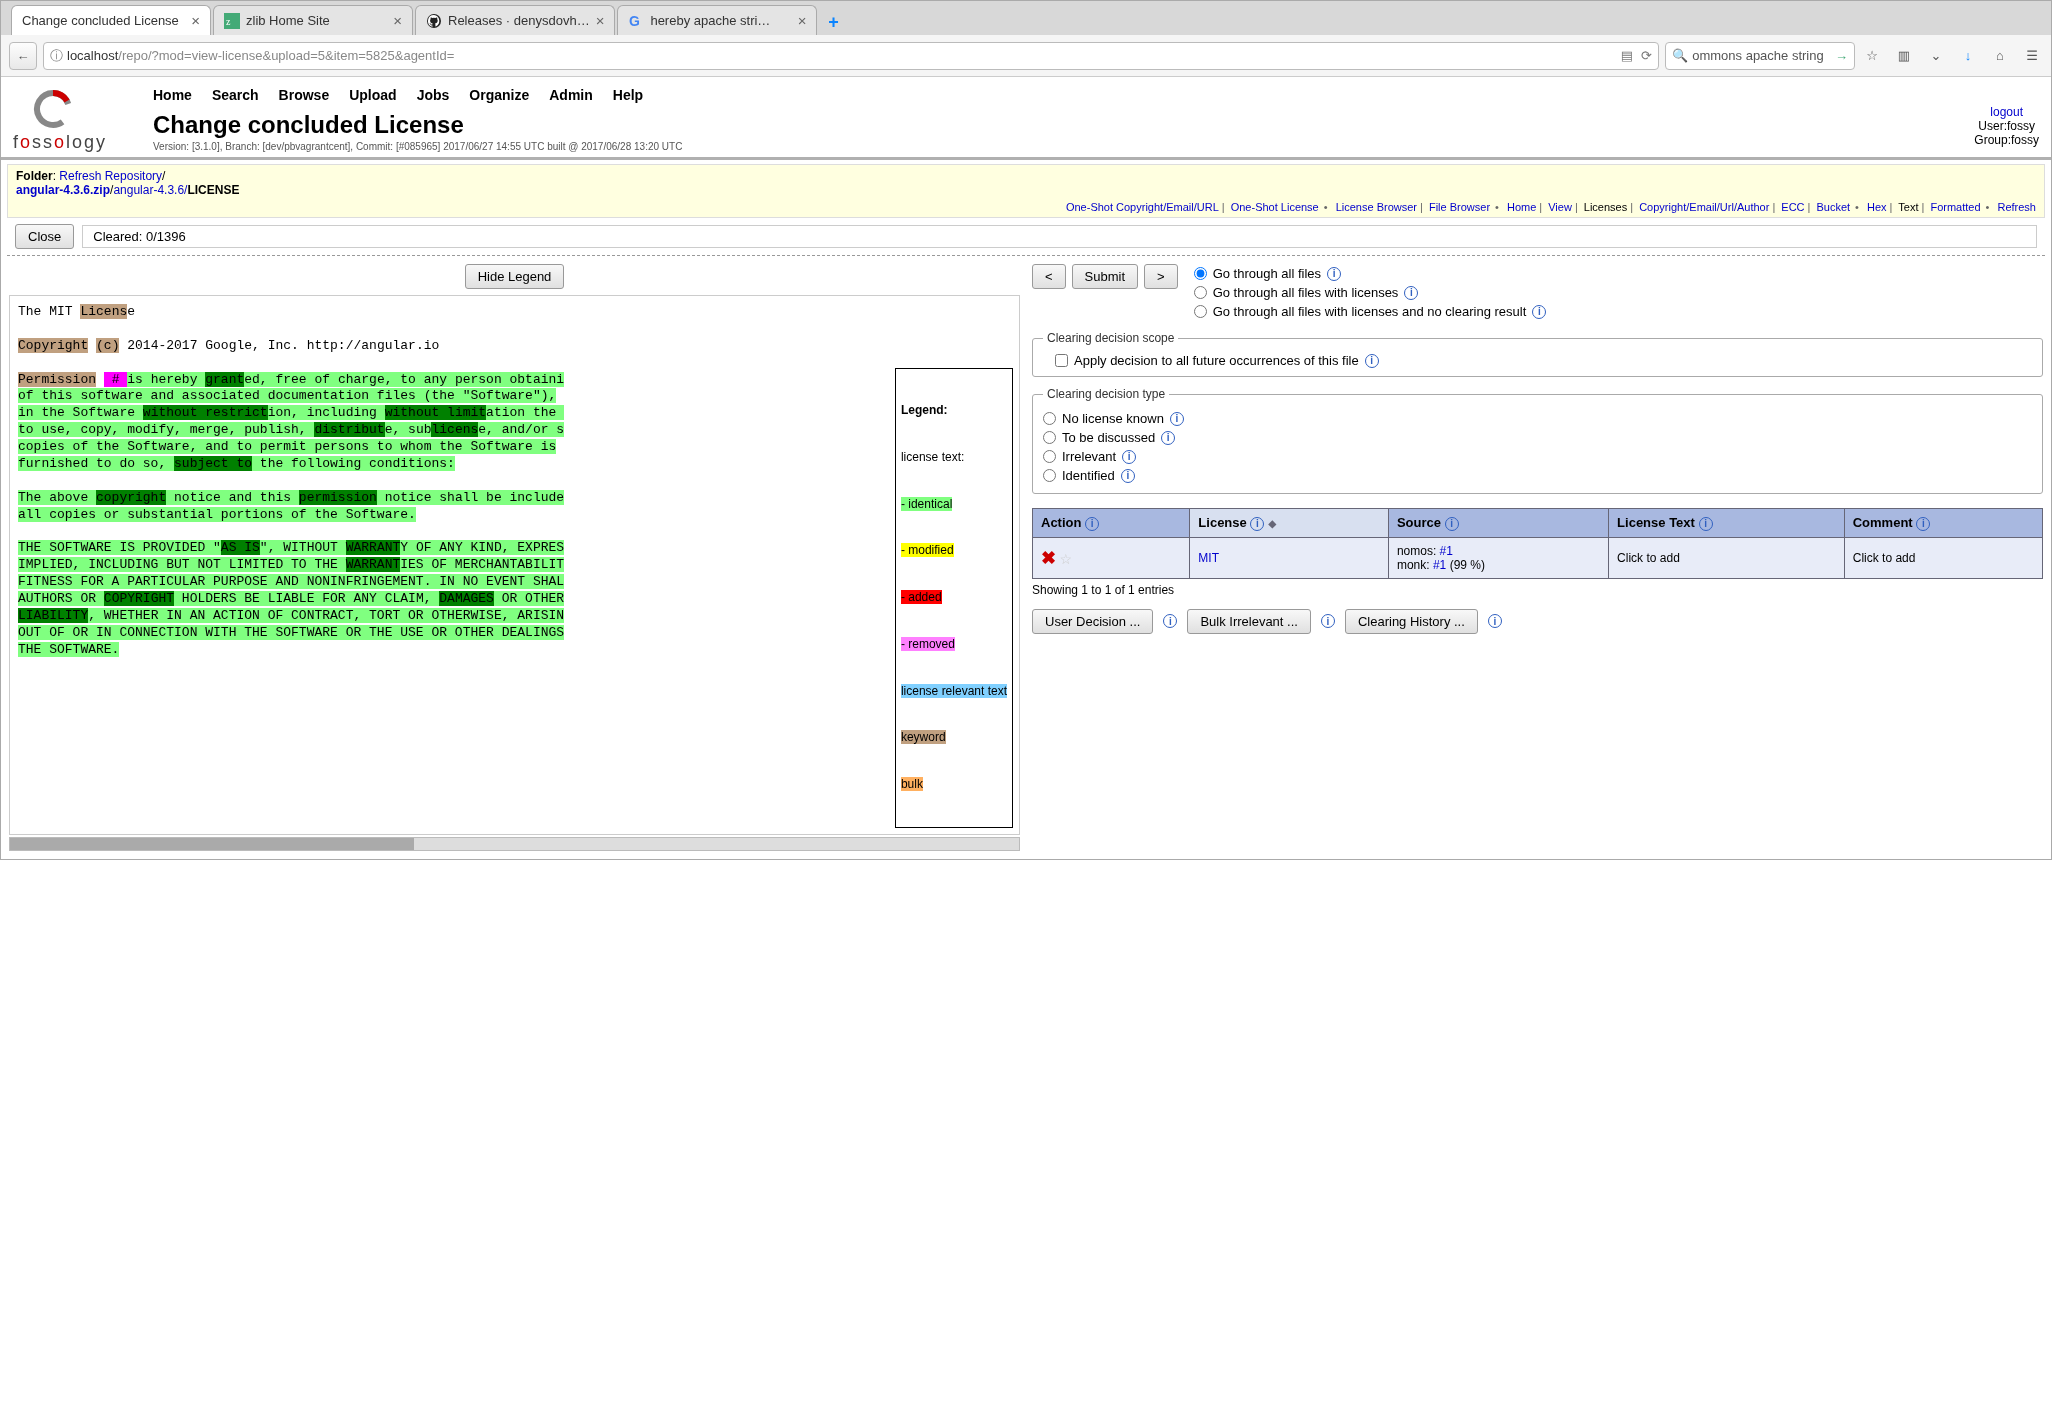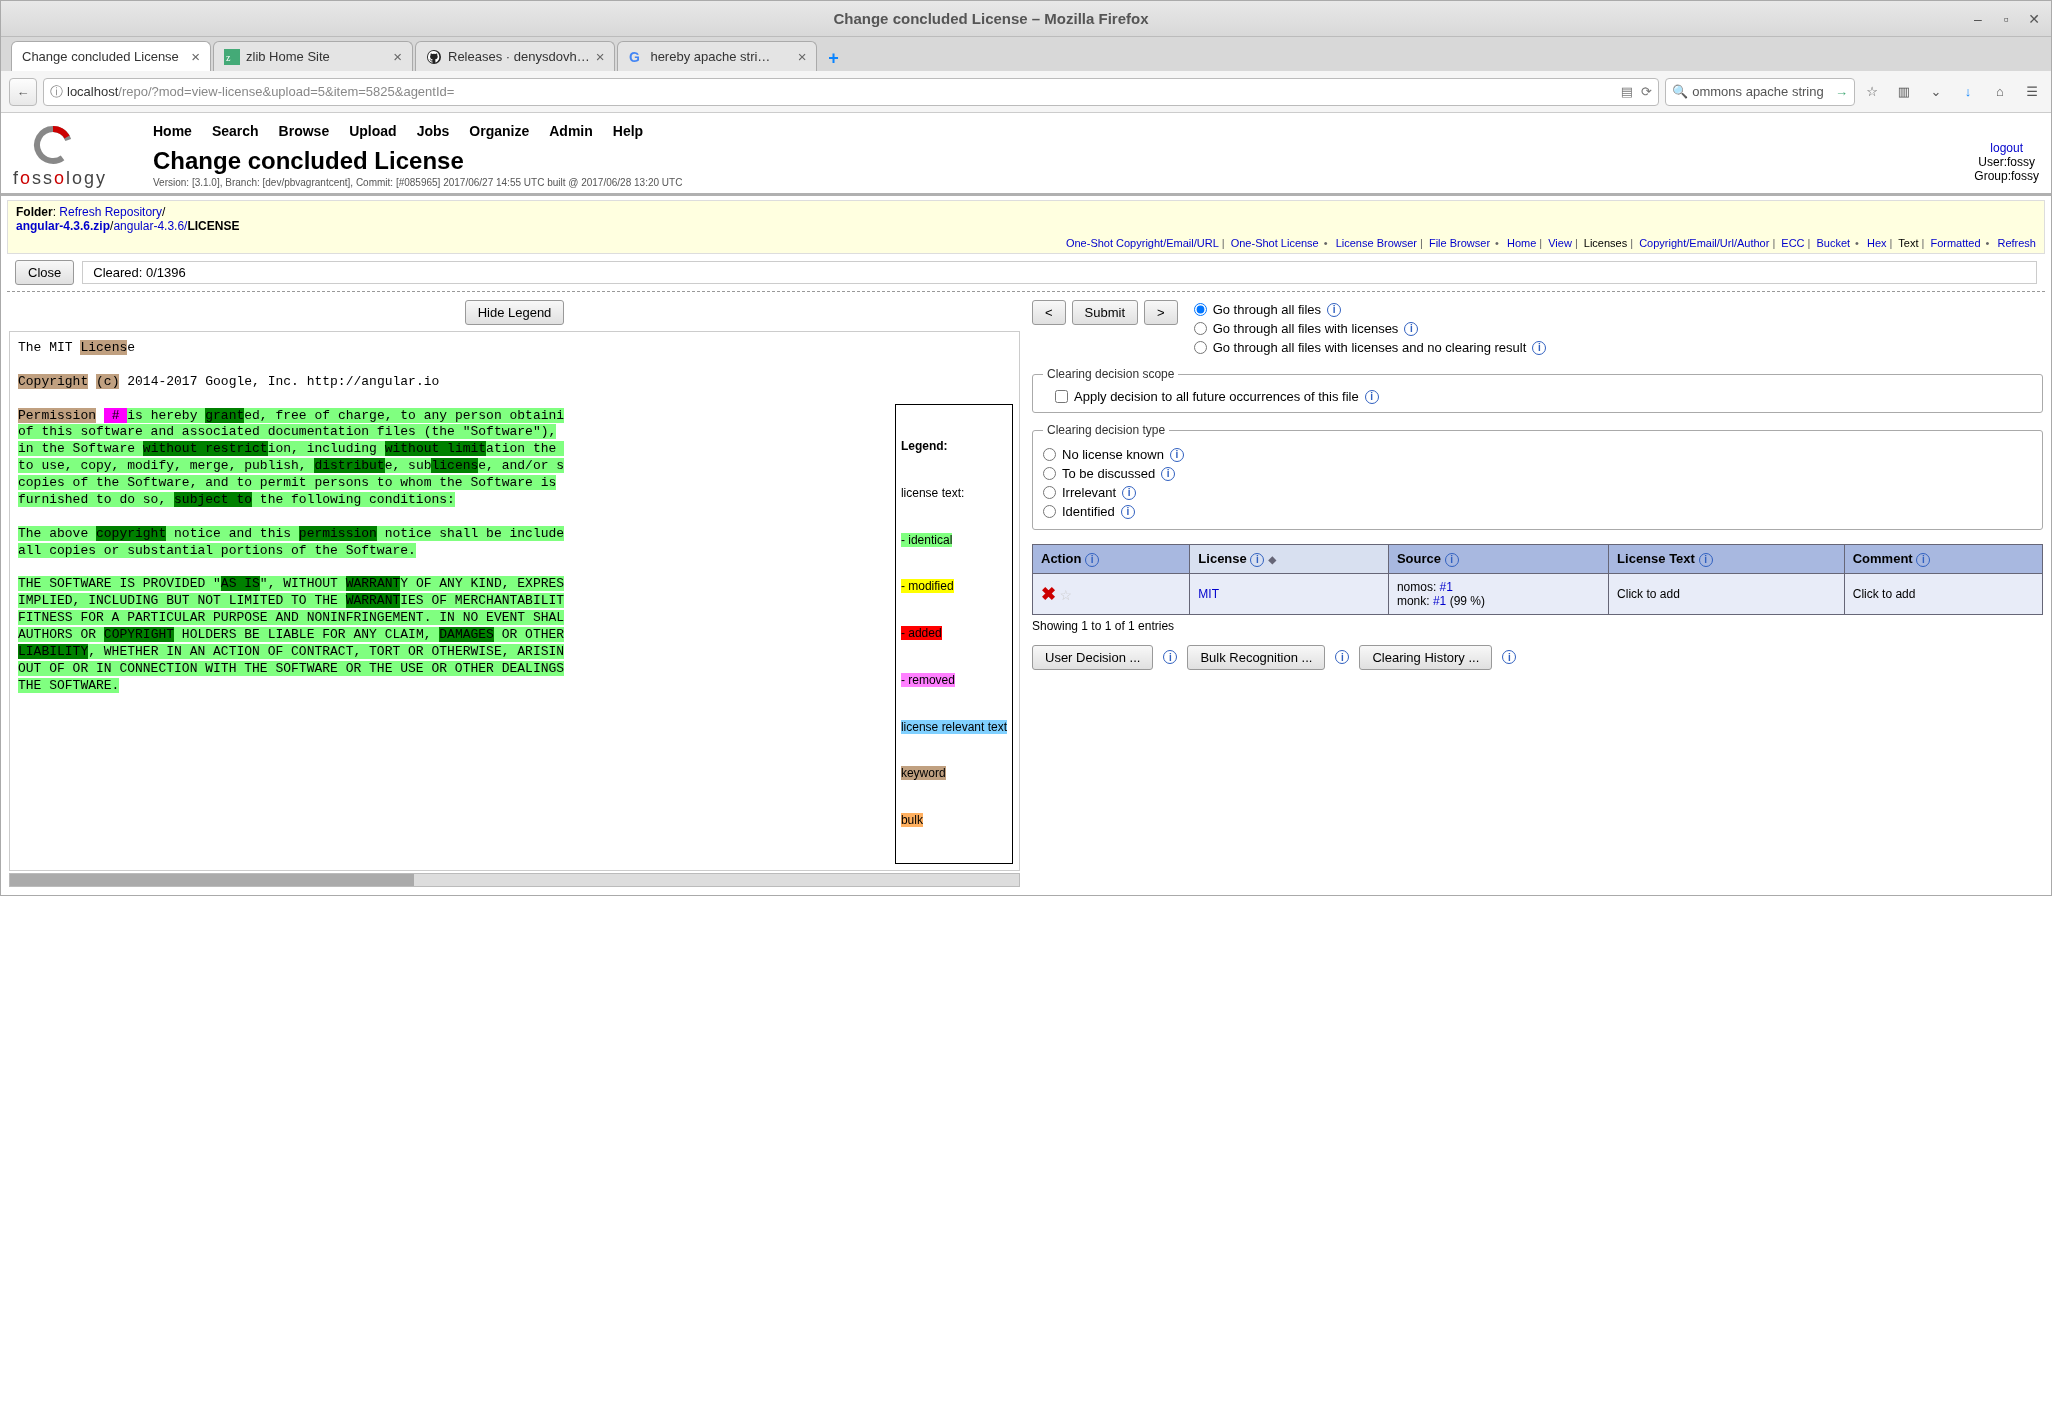--- a/index.html
+++ b/index.html
@@ -109,28 +109,20 @@
 .showing { font-size: 12px; padding: 4px 0 12px; }
 
 .action-buttons { display: flex; gap: 10px; align-items: center; }
 .action-buttons .btn { font-size: 13px; }
 
 </style>
 </head>
 <body>
 
 <div class="window">
-  <div class="titlebar">
-    <div class="titlebar-title">Change concluded License – Mozilla Firefox</div>
-    <div class="titlebar-buttons">
-      <span class="titlebar-btn">–</span>
-      <span class="titlebar-btn">▫</span>
-      <span class="titlebar-btn">✕</span>
-    </div>
-  </div>
 
   <div class="tabstrip">
     <div class="tab">
       <span class="tab-label">Change concluded License</span>
       <span class="tab-close">×</span>
     </div>
     <div class="tab inactive">
       <span class="favicon"><svg viewBox="0 0 16 16">
             <rect width="16" height="16" fill="#4a7"></rect>
             <text x="2" y="12" font-size="10" fill="#fff" font-family="serif">z</text>
@@ -353,20 +345,20 @@
             <td>Click to add</td>
             <td>Click to add</td>
           </tr>
         </tbody>
       </table>
       <div class="showing">Showing 1 to 1 of 1 entries</div>
 
       <div class="action-buttons">
         <button class="btn">User Decision ...</button>
         <span class="info-ic">i</span>
-        <button class="btn">Bulk Recognition ...</button>
+        <button class="btn">Bulk Irrelevant ...</button>
         <span class="info-ic">i</span>
         <button class="btn">Clearing History ...</button>
         <span class="info-ic">i</span>
       </div>
     </div>
   </div>
 </div>
 
 </body></html>

